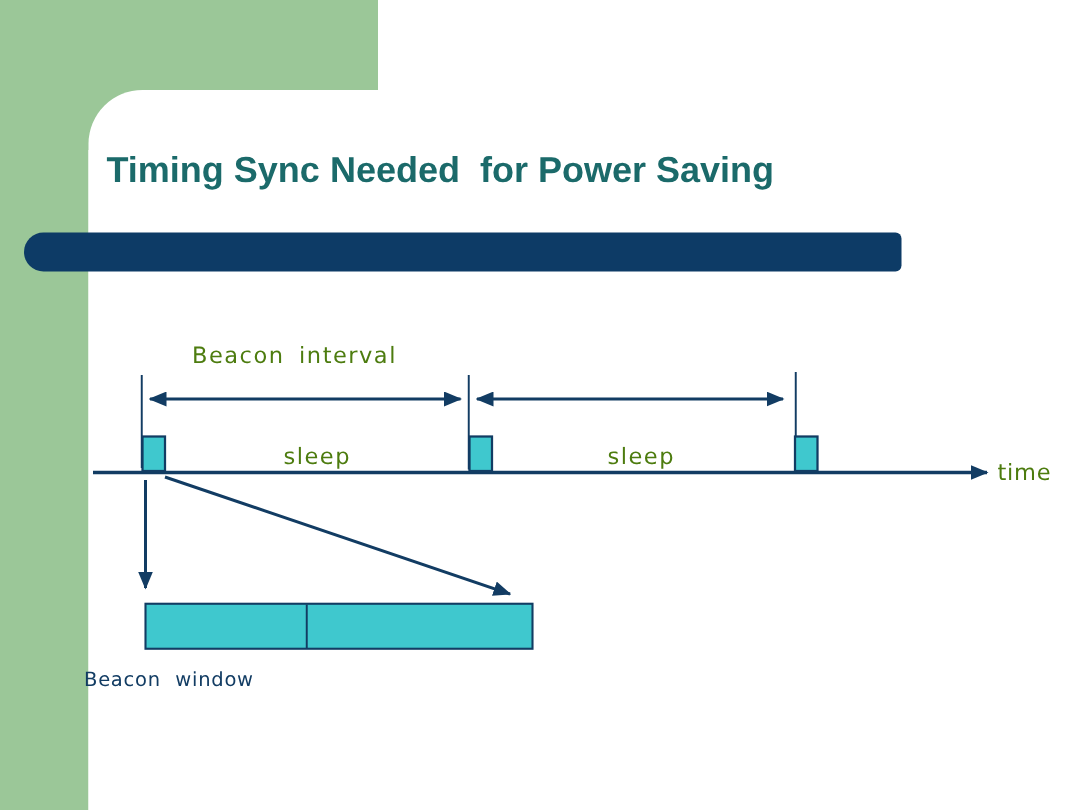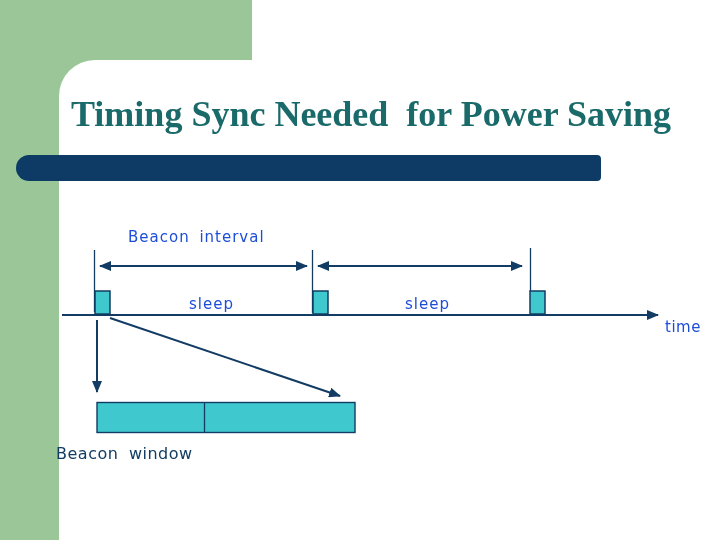--- a/index.html
+++ b/index.html
@@ -24,54 +24,54 @@
   }
   .white-pane {
     position: absolute; left: 59px; top: 60px;
     right: 0; bottom: 0;
     background: #ffffff;
     border-top-left-radius: 36px;
   }
   .title {
     position: absolute; left: 71px; top: 96px;
     margin: 0;
-    font-family: Liberation Serif, serif;
-    font-size: 36px;
+    font-family: Liberation Sans, sans-serif;
+    font-size: 24px;
     font-weight: bold;
     line-height: 36px;
     color: #1B6A6A;
     white-space: pre;
     letter-spacing: 0px;
   }
   .title-bar {
     position: absolute; left: 16px; top: 155px;
     width: 585px; height: 26px;
     background: #0D3B66;
     border-radius: 13px 4px 4px 13px;
   }
   .diagram-svg {
     position: absolute; left: 0; top: 0;
     width: 720px; height: 540px;
   }
   .dlabel {
     position: absolute;
-    color: #1d4ed8;
+    color: #4d7c0f;
     font-size: 15px;
     line-height: 18px;
     letter-spacing: 1px;
     white-space: nowrap;
   }
   .dlabel.interval { left: 128px; top: 228px; word-spacing: 4px; }
   .dlabel.sleep1   { left: 189px; top: 295px; }
   .dlabel.sleep2   { left: 405px; top: 295px; }
-  .dlabel.time     { left: 665px; top: 306px; letter-spacing: 0.5px; margin-top: 12px; }
+  .dlabel.time     { left: 665px; top: 306px; letter-spacing: 0.5px; }
   .wlabel {
     position: absolute;
     color: #123C63;
-    font-size: 16px;
+    font-size: 13px;
     line-height: 19px;
     letter-spacing: 0.5px;
     word-spacing: 5px;
     white-space: nowrap;
   }
   .wlabel.beaconwin { left: 56px;  top: 444px; }
   .wlabel.atimwin   { left: 226px; top: 444px; }
 </style>
 </head>
 <body>

